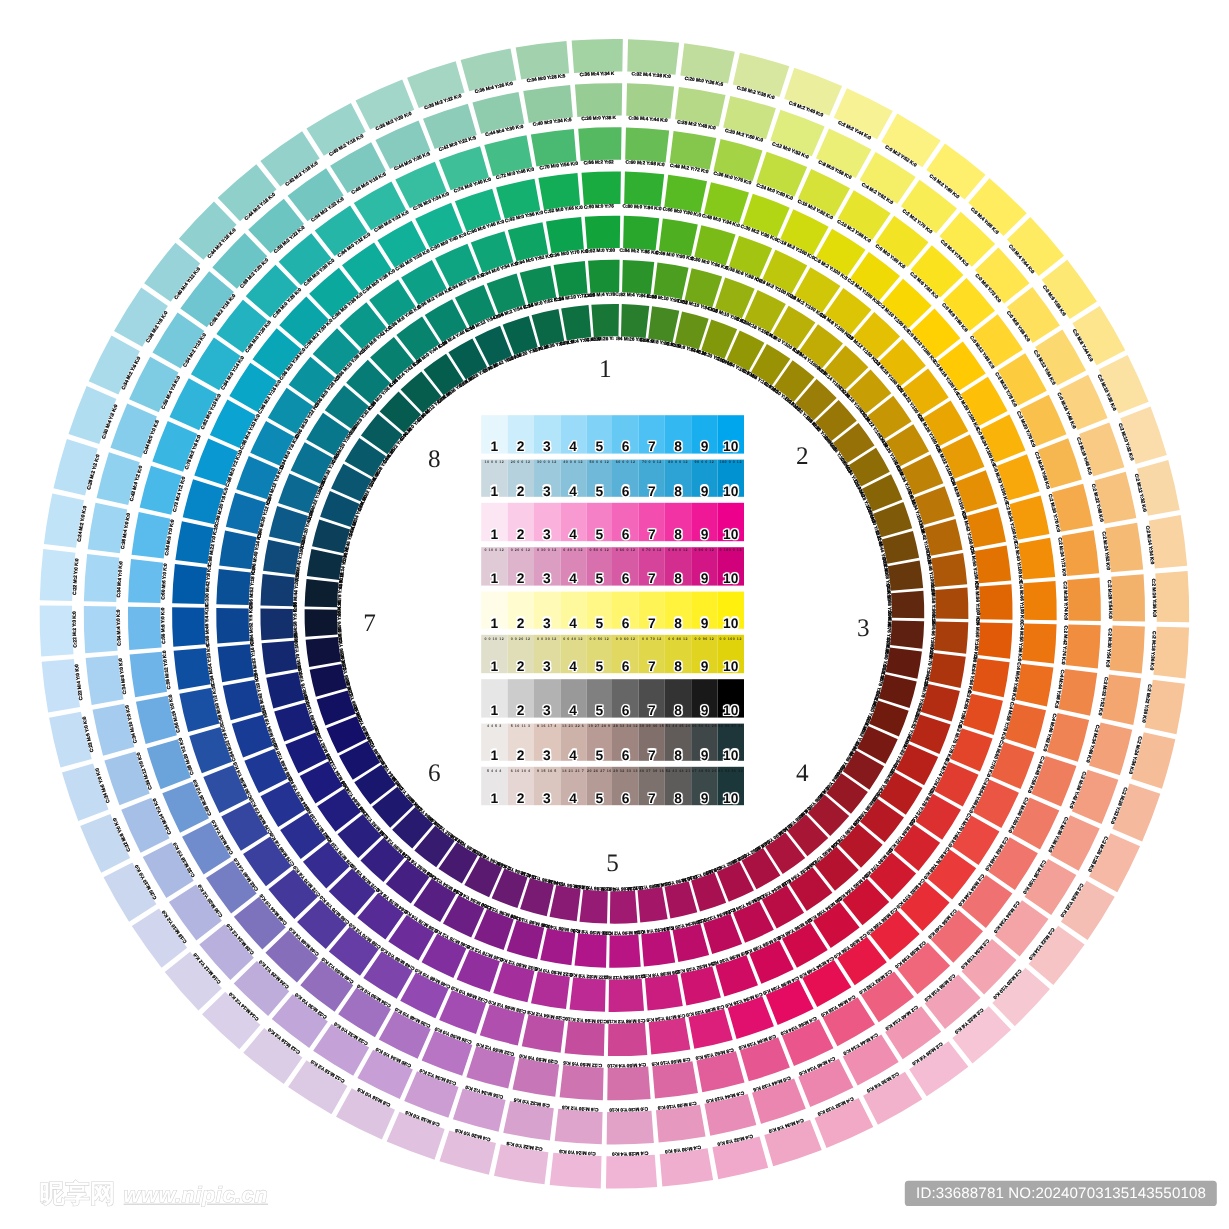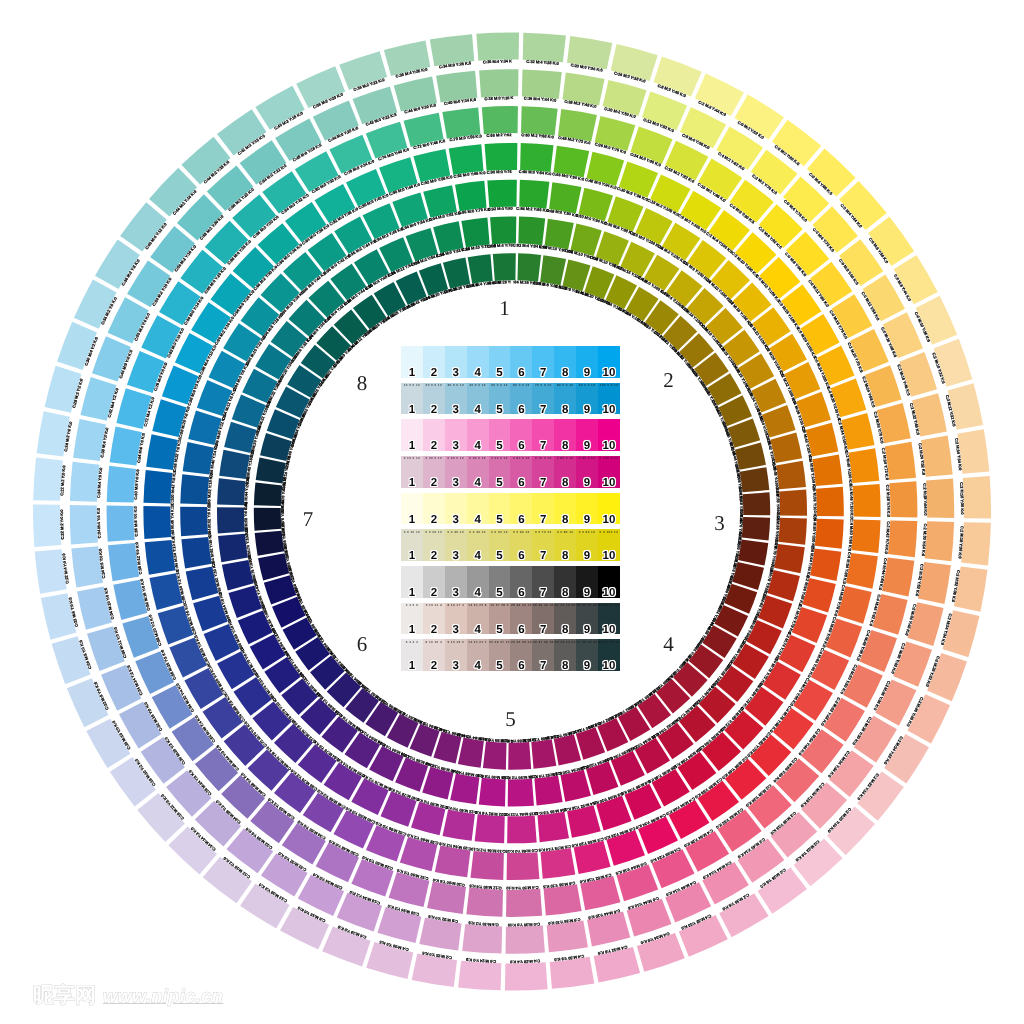--- a/index.html
+++ b/index.html
@@ -1285,13 +1285,14 @@
           <div class="micro">67 48 50 26</div>
           <div class="num">9</div>
         </div>
         <div class="cell" style="width: 21.9px; background: rgb(28, 55, 58);">
           <div class="micro">83 54 56 32</div>
           <div class="num">10</div>
         </div>
       </div>
     </div>
   <div id="wm"><span class="cn">昵享网</span><span class="url">www.nipic.cn</span></div>
+  <div id="idbadge">ID:33688781 NO:20240703135143550108</div>
 </div>
 
 </body></html>

